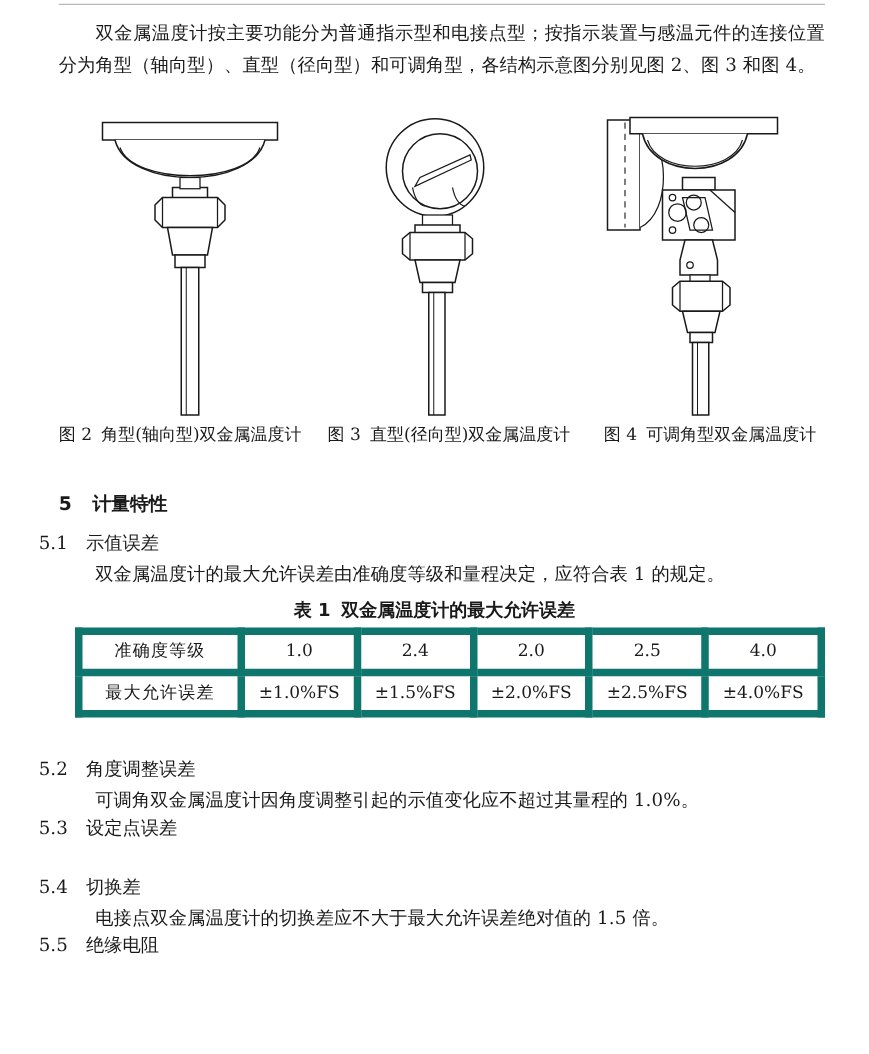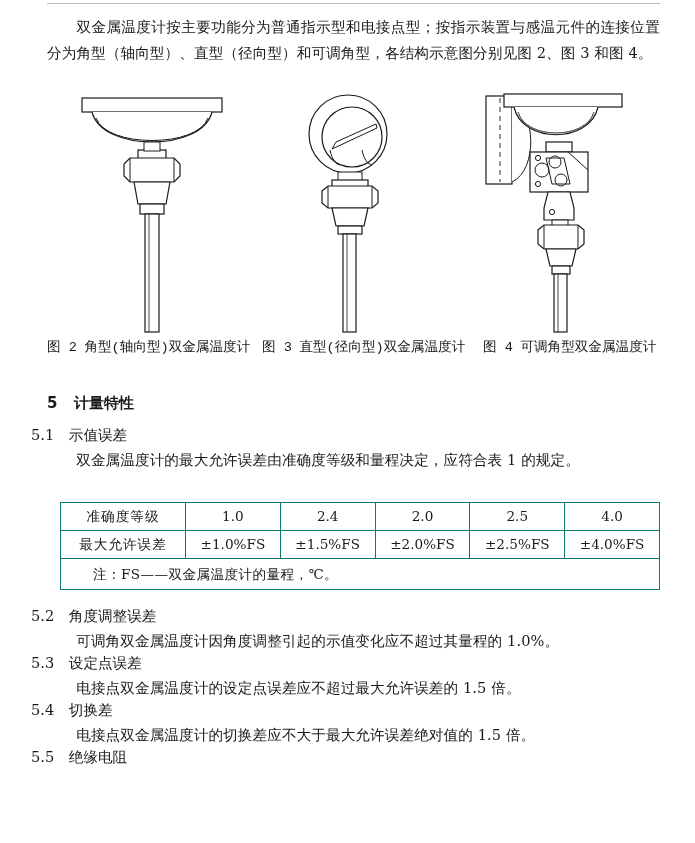--- a/index.html
+++ b/index.html
@@ -67,21 +67,20 @@
 
   .fig svg { display: block; }
 
   
   .caption {
     position: absolute;
     top: 339px;
     font-size: 13.6px;
     line-height: 18px;
     white-space: nowrap;
-    font-family: Liberation Mono, monospace;
   }
   #caption-2 { left: 47px; }
   #caption-3 { left: 262px; }
   #caption-4 { left: 483px; }
   .caption .cap-num { margin-right: 0.55em; }
 
   
   .h1 {
     position: absolute;
     left: 47px;
@@ -131,21 +130,21 @@
 
   table.spec {
     position: absolute;
     left: 60px;
     top: 502px;
     width: 600px;
     border-collapse: collapse;
     font-size: 13.6px;
   }
   table.spec td {
-    border: 1px solid #0f766e;
+    border: 6px solid #0f766e;
     text-align: center;
     height: 27px;
     padding: 0 2px;
     line-height: 27px;
     white-space: nowrap;
   }
   table.spec td.rowhead { width: 120px; letter-spacing: 1px; }
   table.spec td.note {
     text-align: left;
     padding-left: 32px;
@@ -263,49 +262,46 @@
 
   <div class="caption" id="caption-3"><span class="cap-num">图 3</span><span>直型(径向型)双金属温度计</span></div>
 
   <div class="caption" id="caption-4"><span class="cap-num">图 4</span><span>可调角型双金属温度计</span></div>
 
   <div class="h1" id="sec-5"><span class="h1-num">5</span><span>计量特性</span></div>
 
   <div class="h2" id="sec-5-1"><span class="h2-num">5.1</span><span>示值误差</span></div>
   <div class="para" id="body-5-1"><span class="indent"></span><span>双金属温度计的最大允许误差由准确度等级和量程决定，应符合表 1 的规定。</span></div>
 
+  <div class="table-title"><span class="tbl-num">表 1</span><span>双金属温度计的最大允许误差</span></div>
 
   <table class="spec">
     <tbody>
       <tr>
         <td class="rowhead">准确度等级</td>
         <td>1.0</td>
         <td>2.4</td>
         <td>2.0</td>
         <td>2.5</td>
         <td>4.0</td>
       </tr>
       <tr>
         <td class="rowhead">最大允许误差</td>
         <td>±1.0%FS</td>
         <td>±1.5%FS</td>
         <td>±2.0%FS</td>
         <td>±2.5%FS</td>
         <td>±4.0%FS</td>
       </tr>
-      <tr>
-        <td class="note" colspan="6">注：FS——双金属温度计的量程，℃。</td>
-      </tr>
     </tbody>
   </table>
 
   <div class="h2" id="sec-5-2"><span class="h2-num">5.2</span><span>角度调整误差</span></div>
   <div class="para" id="body-5-2"><span class="indent"></span><span>可调角双金属温度计因角度调整引起的示值变化应不超过其量程的 1.0%。</span></div>
 
   <div class="h2" id="sec-5-3"><span class="h2-num">5.3</span><span>设定点误差</span></div>
-  <div class="para" id="body-5-3"><span class="indent"></span><span>电接点双金属温度计的设定点误差应不超过最大允许误差的 1.5 倍。</span></div>
 
   <div class="h2" id="sec-5-4"><span class="h2-num">5.4</span><span>切换差</span></div>
   <div class="para" id="body-5-4"><span class="indent"></span><span>电接点双金属温度计的切换差应不大于最大允许误差绝对值的 1.5 倍。</span></div>
 
   <div class="h2" id="sec-5-5"><span class="h2-num">5.5</span><span>绝缘电阻</span></div>
 
 </div>
 
 </body></html>

